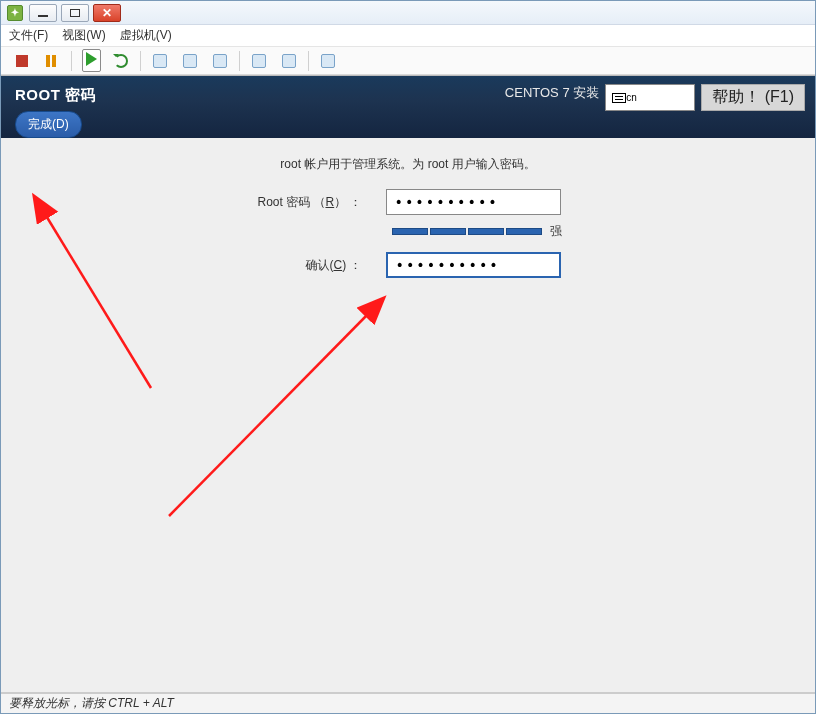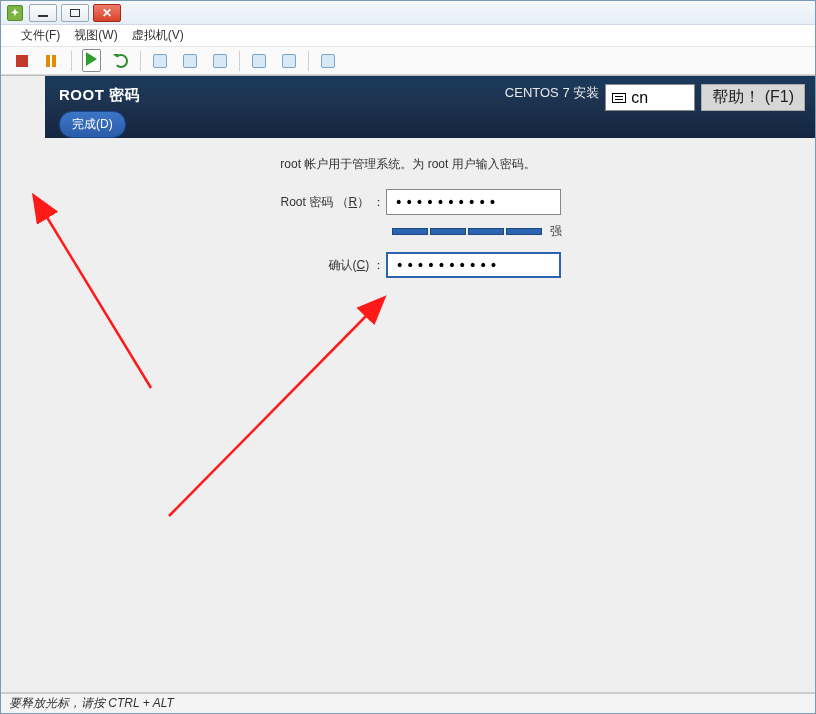--- a/index.html
+++ b/index.html
@@ -48,21 +48,21 @@
   color: #333;
 }
 .win-btn.close {
   background: linear-gradient(#f07a6a,#d9432a);
   border-color: #a02b1a;
   color: #fff;
 }
 .menubar {
   height: 22px;
   display: flex; align-items: center;
-  padding: 0 20px;
+  padding: 0 8px;
   gap: 14px;
   border-bottom: 1px solid #e5e5e5;
   color: #333;
 }
 .menubar .menu-item { cursor: default; }
 .toolbar {
   height: 28px;
   display: flex; align-items: center;
   padding: 0 6px;
   gap: 0;
@@ -94,21 +94,20 @@
   flex-direction: column;
   border-bottom: 1px solid #ccc;
 }
 .anaconda-header {
   height: 62px;
   background: linear-gradient(#1a3a5c, #1d3350 40%, #142540);
   display: flex;
   align-items: flex-start;
   color: #fff;
   position: relative;
-  margin-left: 44px;
 }
 .hdr-left { padding: 10px 0 0 14px; }
 .hdr-title { font-size: 15px; font-weight: bold; letter-spacing: 0.5px; }
 .done-btn {
   display: inline-block;
   margin-top: 6px;
   padding: 4px 12px;
   background: linear-gradient(#3d76c6, #2a5ca8);
   border: 1px solid #174a8c;
   border-radius: 13px;
@@ -121,22 +120,22 @@
   right: 10px; top: 8px;
   display: flex; align-items: flex-start; gap: 6px;
 }
 .hdr-right-top { font-size: 13px; color: #e8e8e8; }
 .hdr-rb { display: flex; gap: 6px; }
 .kb-indicator {
   background: #fff;
   color: #000;
   border: 1px solid #888;
   padding: 2px 10px 2px 6px;
-  font-size: 16px;
-  display: flex; align-items: center; gap: 5px;
+  font-size: 10px;
+  display: flex; align-items: center; 
   min-width: 90px;
 }
 .kb-indicator .kb-icon {
   width: 14px; height: 10px;
   border: 1px solid #000;
   display: inline-block;
   position: relative;
 }
 .kb-indicator .kb-icon::before {
   content:""; position:absolute; left:2px; right:2px; top:2px; height:1px; background:#000;
@@ -167,21 +166,21 @@
   display: flex;
   align-items: center;
   justify-content: center;
   margin-bottom: 10px;
 }
 .form-label {
   width: 130px;
   text-align: right;
   color: #333;
   font-size: 12px;
-  padding-right: 1px;
+  padding-right: 24px;
 }
 .form-label .ul { text-decoration: underline; }
 .form-input {
   width: 175px;
   height: 26px;
   border: 1px solid #888;
   background: #fff;
   padding: 0 8px;
   font-family: monospace;
   font-size: 14px;

